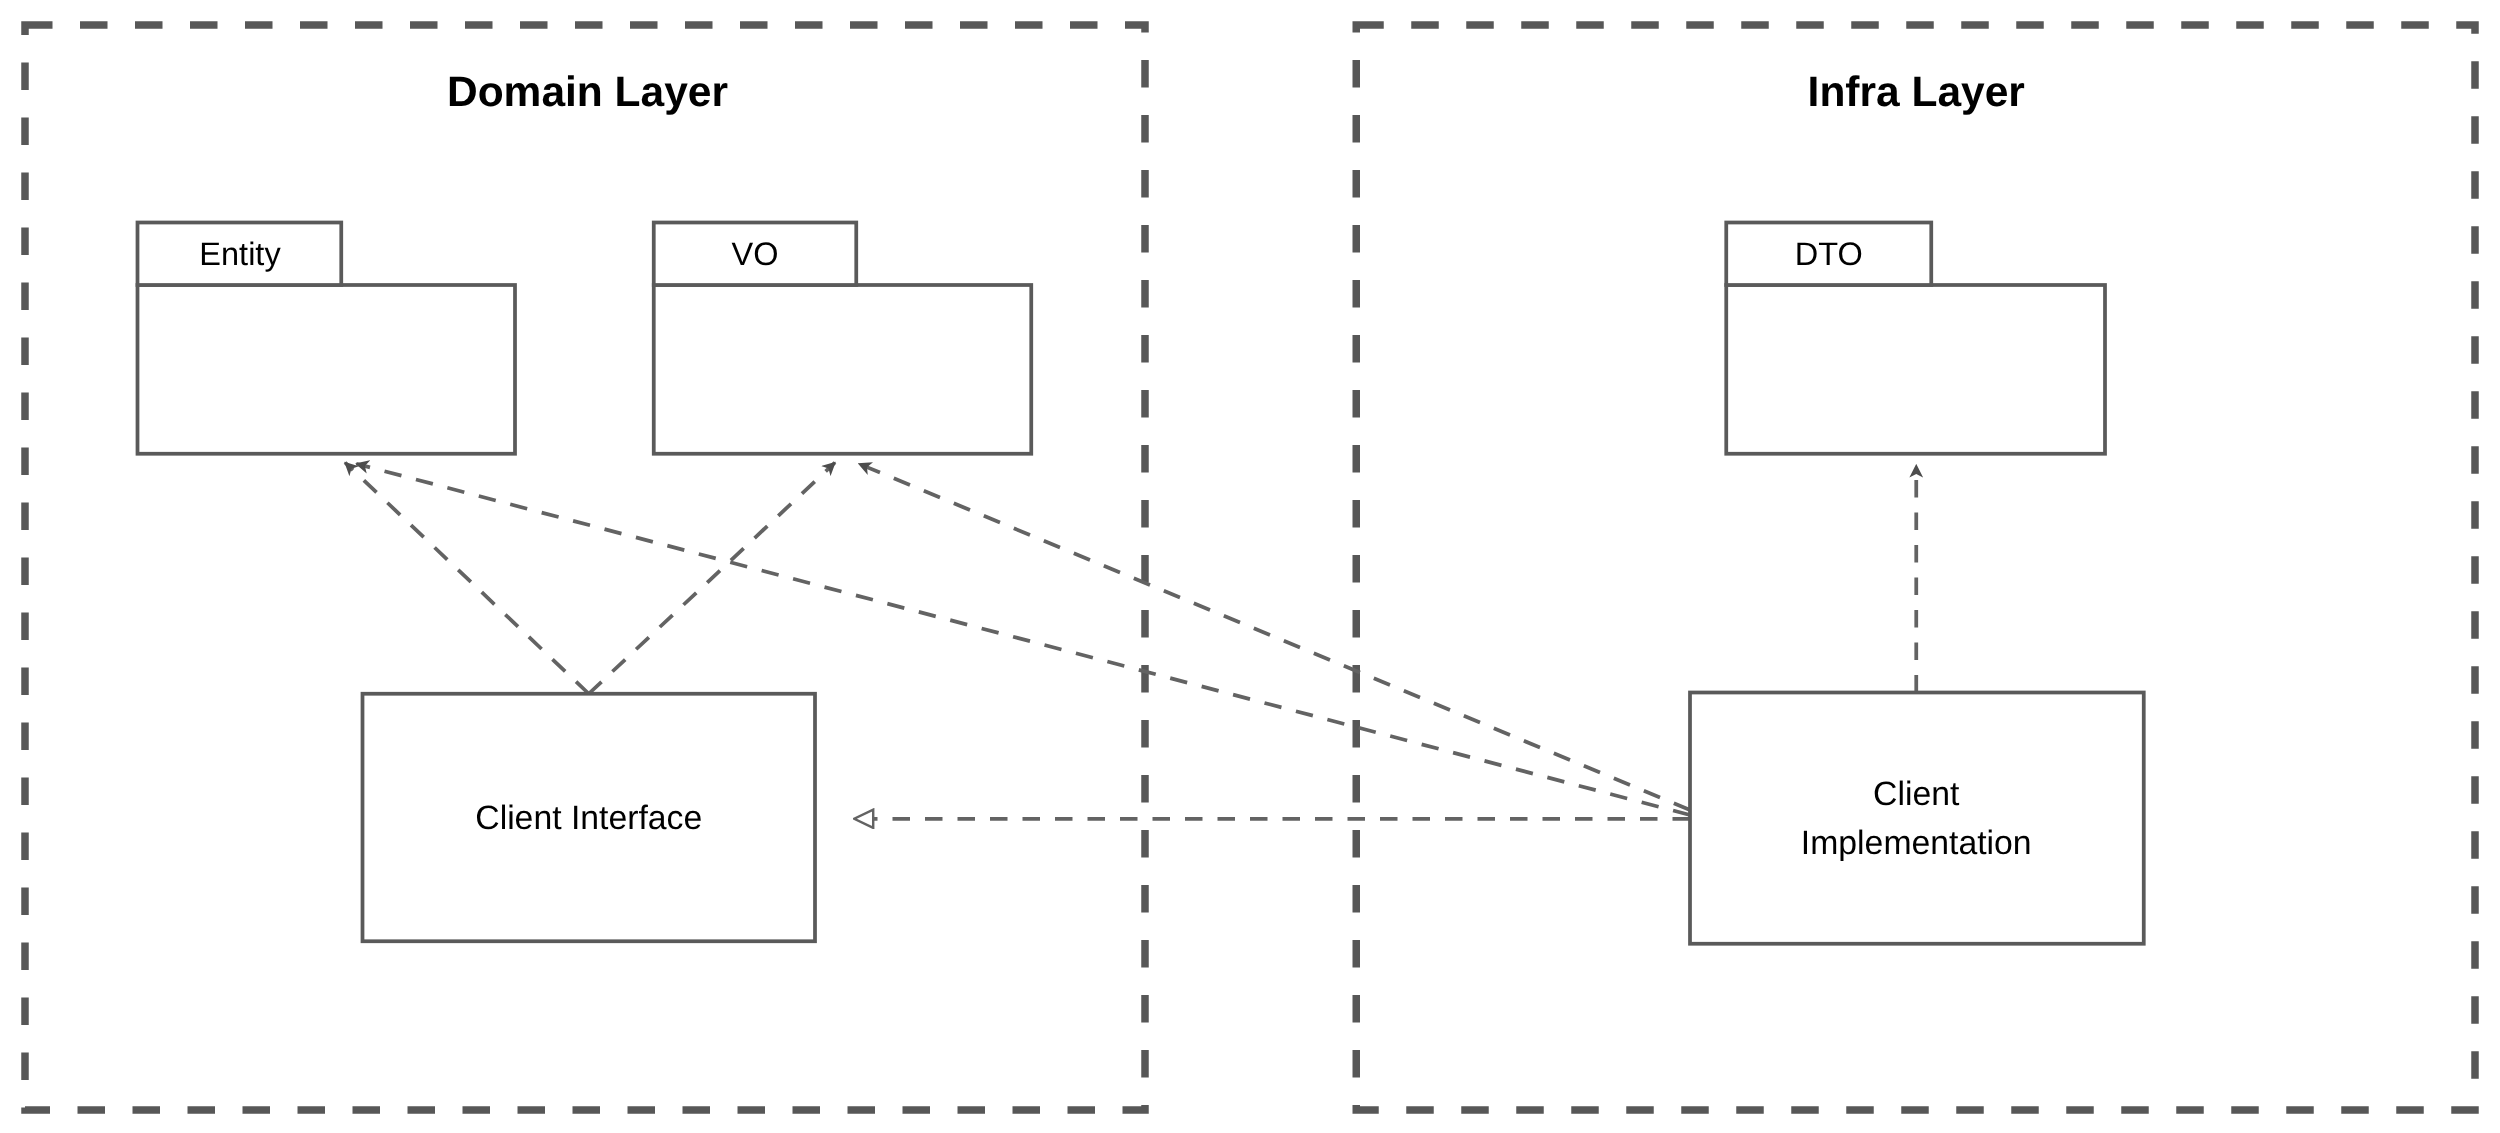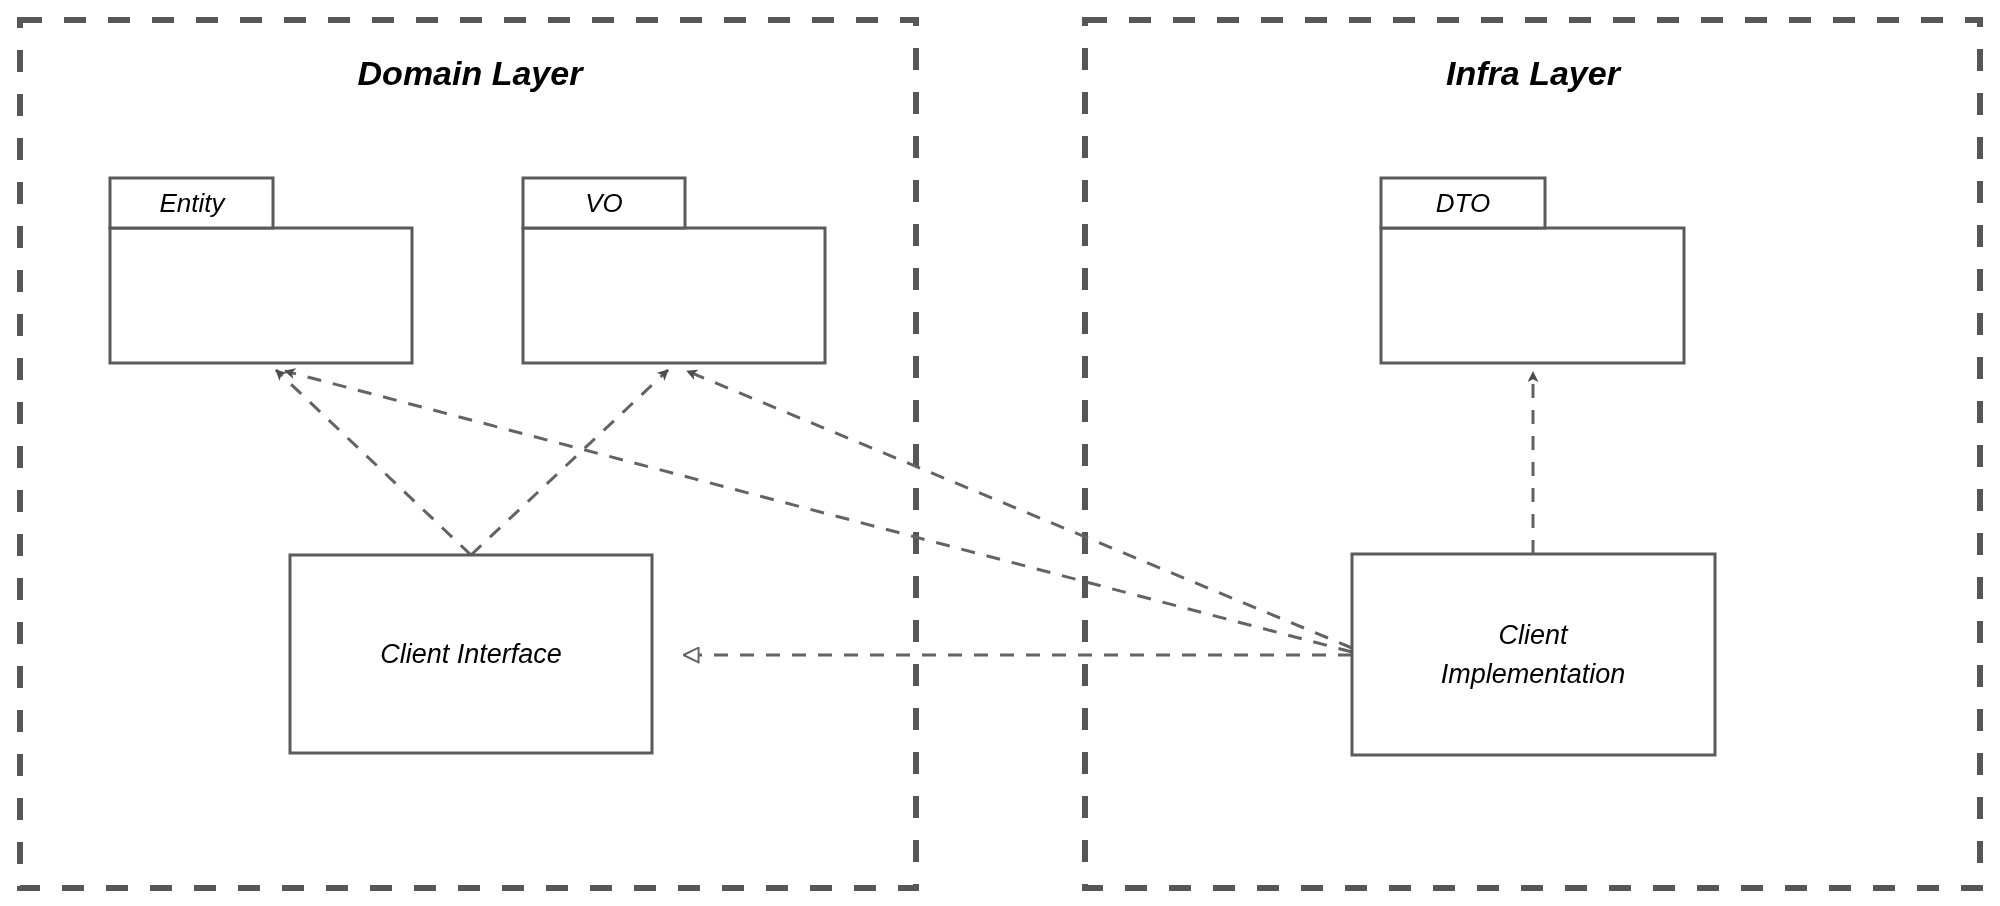--- a/index.html
+++ b/index.html
@@ -10,21 +10,20 @@
   }
   body {
     font-family: "Liberation Sans", sans-serif;
   }
   #diagram-root {
     position: relative;
     width: 2000px;
     height: 906px;
     background: #ffffff;
     overflow: hidden;
-    font-style: italic;
   }
   #diagram-svg {
     position: absolute;
     left: 0;
     top: 0;
     width: 2000px;
     height: 906px;
   }
   .layer-title {
     font-weight: bold;

